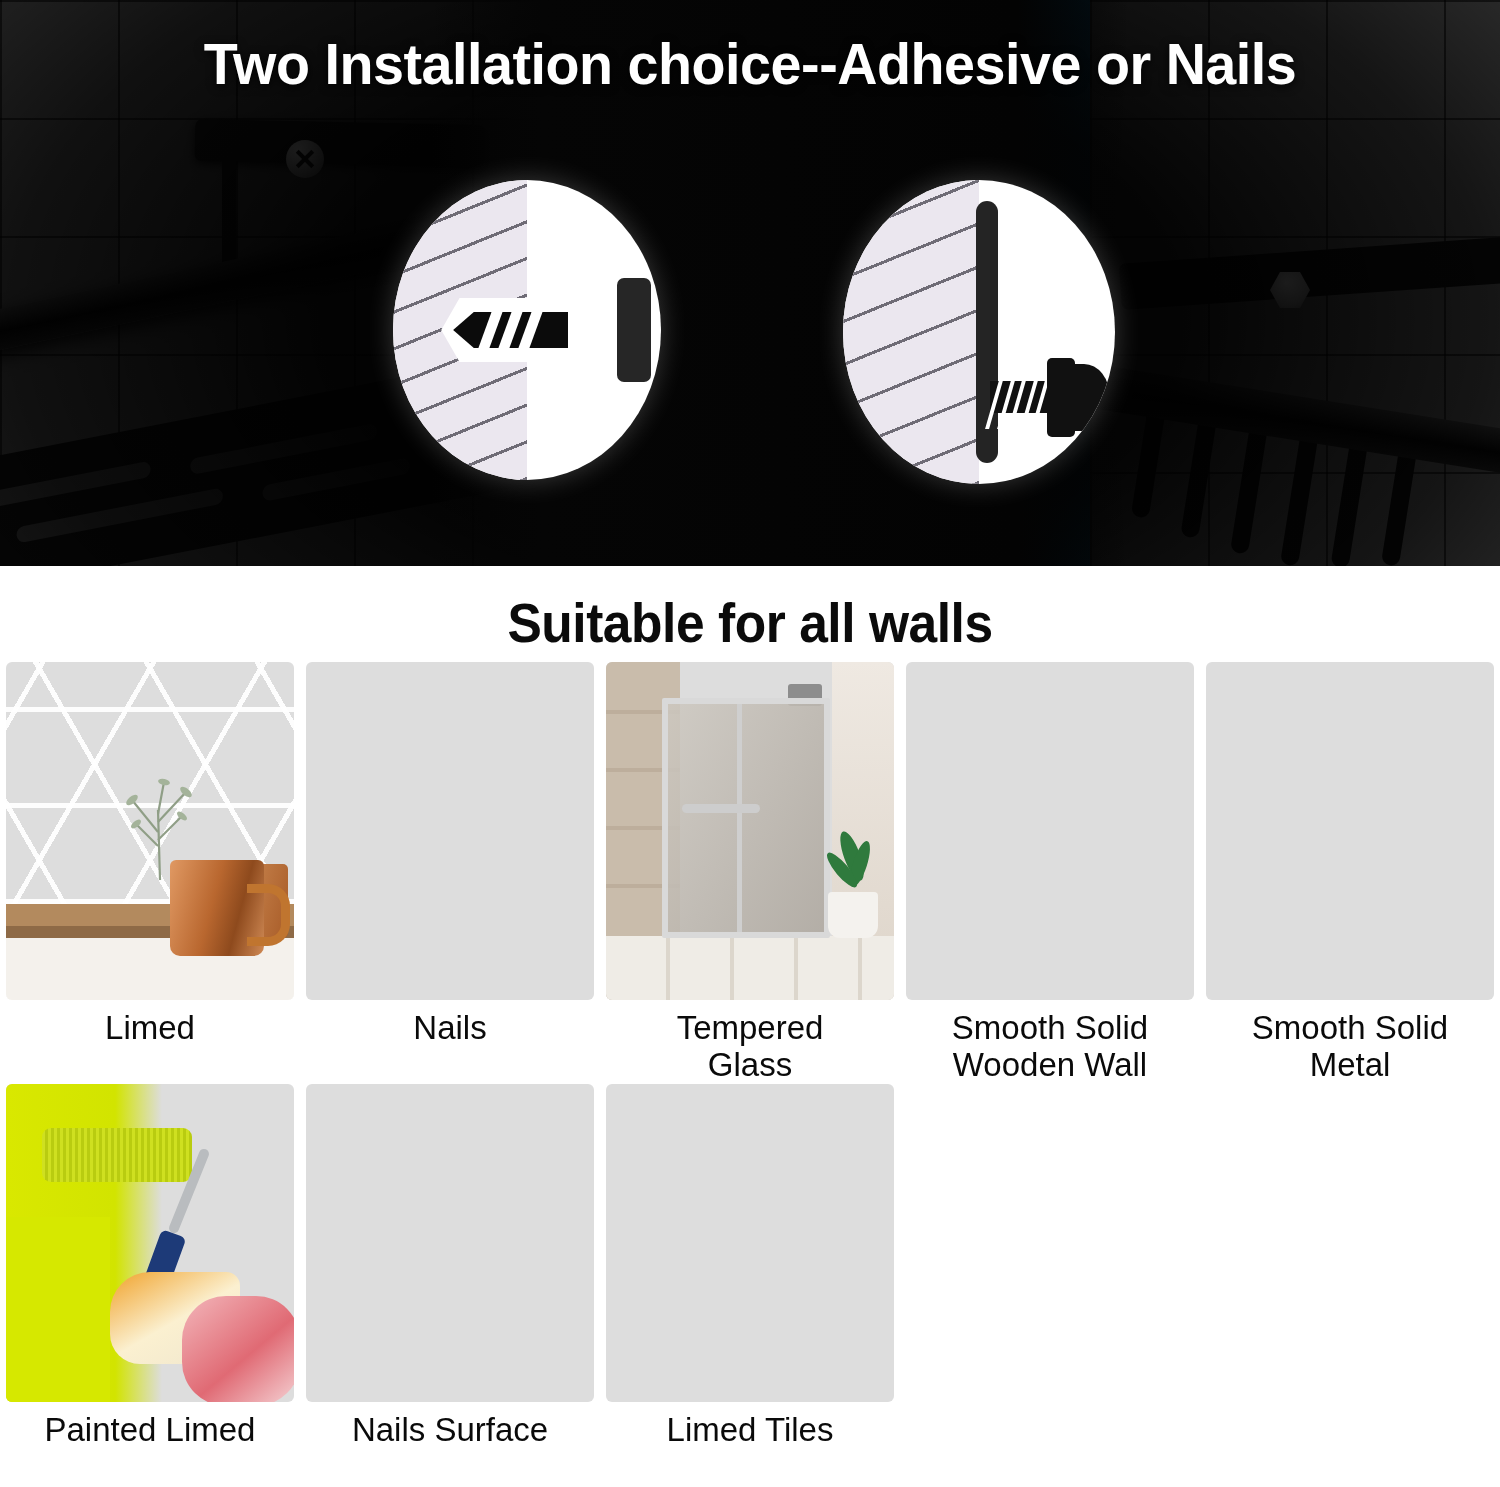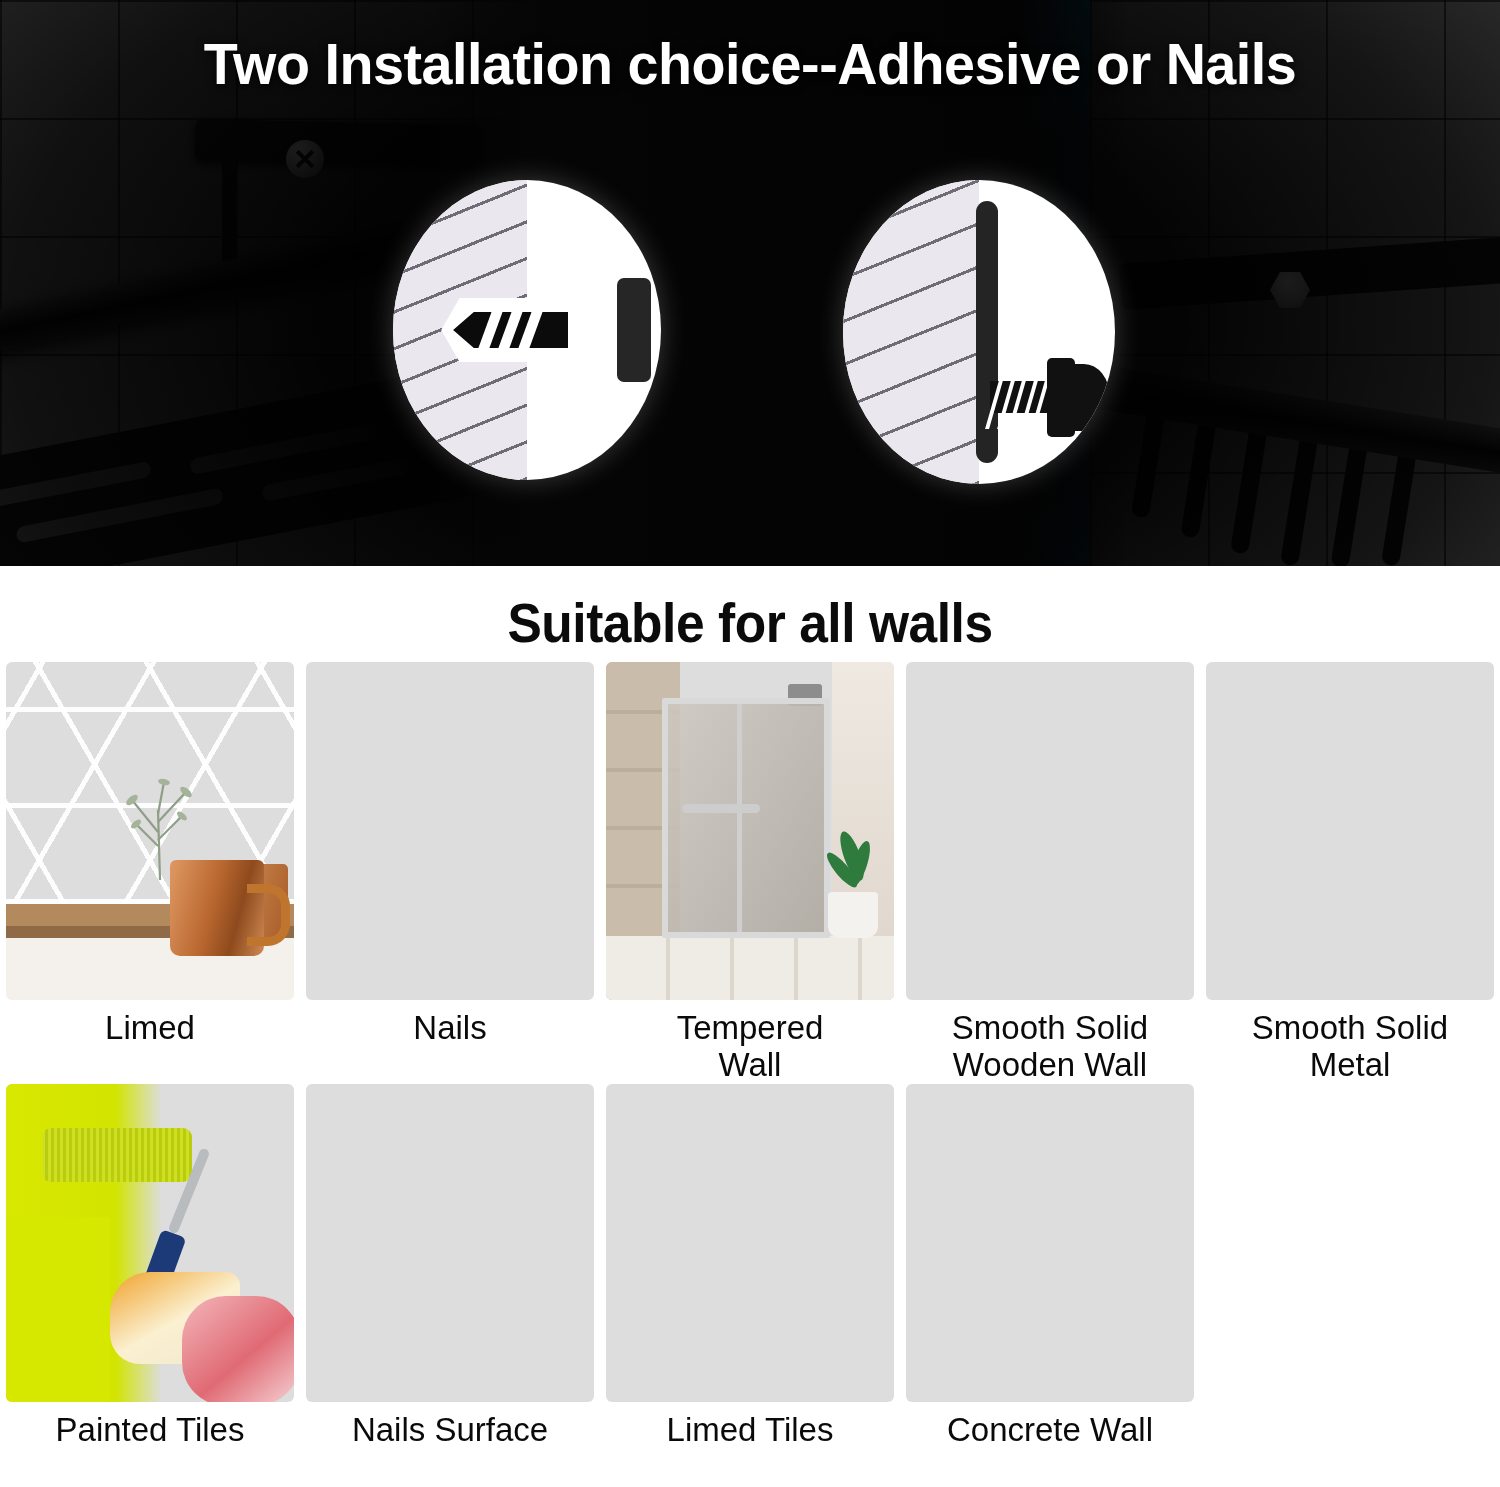--- a/index.html
+++ b/index.html
@@ -431,21 +431,21 @@
           <svg width="52" height="108" viewBox="0 0 52 108">
             <g fill="#2f7a3d">
               <ellipse cx="26" cy="26" rx="8" ry="26" transform="rotate(-20 26 26)"></ellipse>
               <ellipse cx="34" cy="34" rx="7" ry="24" transform="rotate(18 34 34)"></ellipse>
               <ellipse cx="16" cy="40" rx="6.5" ry="22" transform="rotate(-40 16 40)"></ellipse>
             </g>
           </svg>
         </div>
       </div>
       <span class="label">Tempered
-Wall</span>
+Glass</span>
     </div>
 
     <div class="cell">
       <div class="thumb tx-wood"></div>
       <span class="label">Smooth Solid
 Wooden Wall</span>
     </div>
 
     <div class="cell">
       <div class="thumb tx-metal"></div>
@@ -456,33 +456,29 @@
     <div class="cell row2">
       <div class="thumb tx-paint">
         <div class="pt-green"></div>
         <div class="pt-green2"></div>
         <div class="pt-roller"></div>
         <div class="pt-handle"></div>
         <div class="pt-grip"></div>
         <div class="pt-hand"></div>
         <div class="pt-sleeve"></div>
       </div>
-      <span class="label">Painted Tiles</span>
+      <span class="label">Painted Limed</span>
     </div>
 
     <div class="cell row2">
       <div class="thumb tx-rough"></div>
       <span class="label">Nails Surface</span>
     </div>
 
 
     <div class="cell row2">
       <div class="thumb tx-limed"></div>
       <span class="label">Limed Tiles</span>
     </div>
 
-    <div class="cell row2">
-      <div class="thumb tx-concrete"></div>
-      <span class="label">Concrete Wall</span>
-    </div>
 
   </div>
 </div>
 
 </body></html>

